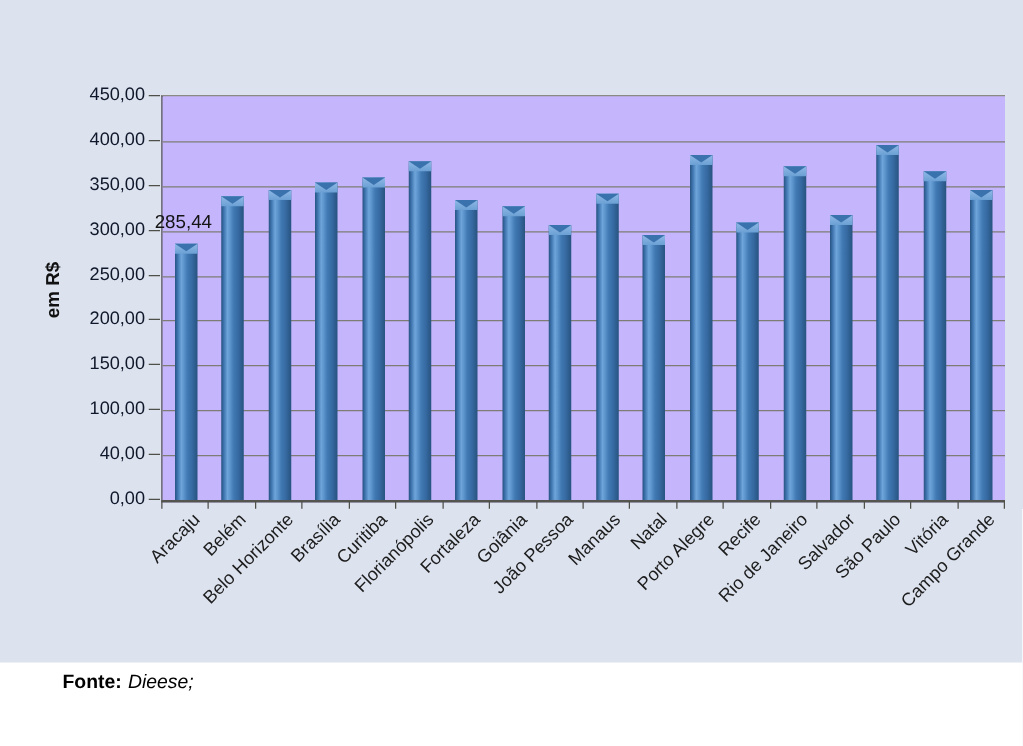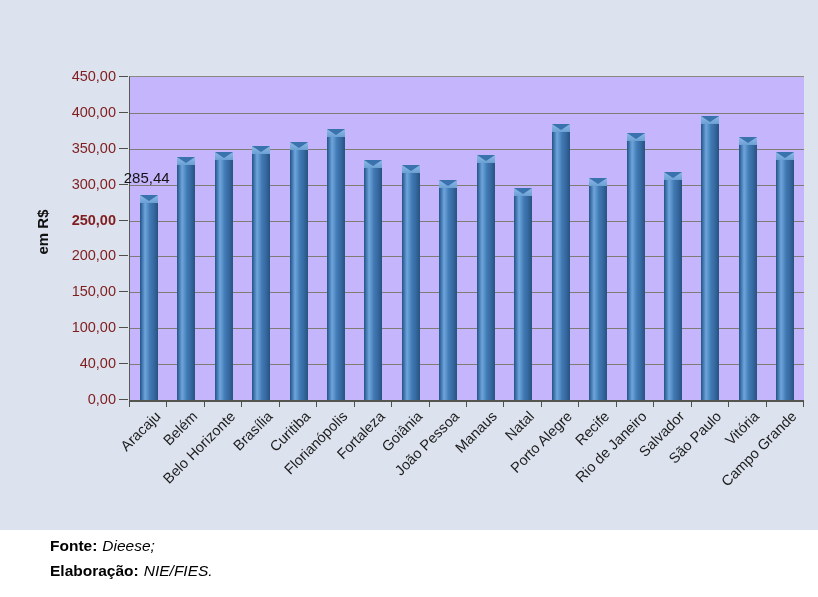--- a/index.html
+++ b/index.html
@@ -4,21 +4,21 @@
 <style>
   html,body{margin:0;padding:0;background:#ffffff;}
   .canvas{position:relative;width:818px;height:597px;background:#ffffff;overflow:hidden;
           font-family:"Liberation Sans",sans-serif;color:#111111;}
   .chart-area{position:absolute;left:0;top:0;width:818px;height:530px;background:#dce2ee;}
   .chart-title{position:absolute;left:0;top:16px;width:818px;text-align:center;
                font-size:22px;font-weight:bold;color:#151515;letter-spacing:0.2px;}
   .plot{position:absolute;left:129px;top:76px;width:674px;height:323px;background:#c4b5fd;
         border-top:1px solid #8a8a82;border-left:1px solid #595955;border-bottom:2px solid #55554f;}
   .gridline{position:absolute;left:0;width:674px;height:1px;background:#7d7d75;}
-  .y-tick-label{position:absolute;left:0;width:116px;text-align:right;font-size:14.5px;color:#7f1d1d;}
+  .y-tick-label{position:absolute;left:0;width:116px;text-align:right;font-size:14.5px;color:#0f172a;}
   .y-tick-mark{position:absolute;left:119px;width:9px;height:1px;background:#4f4f4a;}
   .x-tick-mark{position:absolute;top:401px;width:1px;height:6px;background:#4f4f4a;}
   .y-axis-title{position:absolute;left:12px;top:222px;width:64px;height:20px;text-align:center;
                 font-size:15px;font-weight:bold;transform:rotate(-90deg);color:#111;}
   .bar{position:absolute;bottom:0;width:18px;
        background:linear-gradient(90deg,#27537f 0%,#3a6fa9 10%,#6ea5da 28%,#5b93cb 40%,#4largest 0,#417ab4 55%,#35689f 78%,#27537f 100%);}
   .bar{background:linear-gradient(90deg,#27537f 0%,#3a6fa9 10%,#6ea5da 28%,#5b93cb 40%,#417ab4 55%,#35689f 78%,#27537f 100%);}
   .bar .cap{position:absolute;top:0;left:0;right:0;height:8px;
             background:linear-gradient(180deg,#8fb8e6 0%,#6BA0d4 100%);}
   .bar .cap::after{content:"";position:absolute;left:50%;top:0;transform:translateX(-50%);
@@ -42,21 +42,21 @@
     <div class="y-axis-title">em R$</div>
     <div id="y-ticks">
         <div class="y-tick-label" style="top: 68px;">450,00</div>
         <div class="y-tick-mark" style="top: 76px;"></div>
         <div class="y-tick-label" style="top: 103.889px;">400,00</div>
         <div class="y-tick-mark" style="top: 111.889px;"></div>
         <div class="y-tick-label" style="top: 139.778px;">350,00</div>
         <div class="y-tick-mark" style="top: 147.778px;"></div>
         <div class="y-tick-label" style="top: 175.667px;">300,00</div>
         <div class="y-tick-mark" style="top: 183.667px;"></div>
-        <div class="y-tick-label" style="top: 211.556px; font-weight: bold;">250,00</div>
+        <div class="y-tick-label" style="top: 211.556px;">250,00</div>
         <div class="y-tick-mark" style="top: 219.556px;"></div>
         <div class="y-tick-label" style="top: 247.444px;">200,00</div>
         <div class="y-tick-mark" style="top: 255.444px;"></div>
         <div class="y-tick-label" style="top: 283.333px;">150,00</div>
         <div class="y-tick-mark" style="top: 291.333px;"></div>
         <div class="y-tick-label" style="top: 319.222px;">100,00</div>
         <div class="y-tick-mark" style="top: 327.222px;"></div>
         <div class="y-tick-label" style="top: 355.111px;">40,00</div>
         <div class="y-tick-mark" style="top: 363.111px;"></div>
         <div class="y-tick-label" style="top: 391px;">0,00</div>
@@ -201,16 +201,13 @@
           <span class="x-label">Vitória</span>
         </div>
         <div class="x-label-anchor" style="left: 788.278px; top: 408px;">
           <span class="x-label">Campo Grande</span>
         </div>
       </div>
   </div>
   <div class="footer-line src-line">
     <span class="lbl">Fonte:</span><span class="val">Dieese;</span>
   </div>
-  <div class="footer-line elab-line">
-    <span class="lbl">Elaboração:</span><span class="val">NIE/FIES.</span>
-  </div>
 </div>
 
 </body></html>

